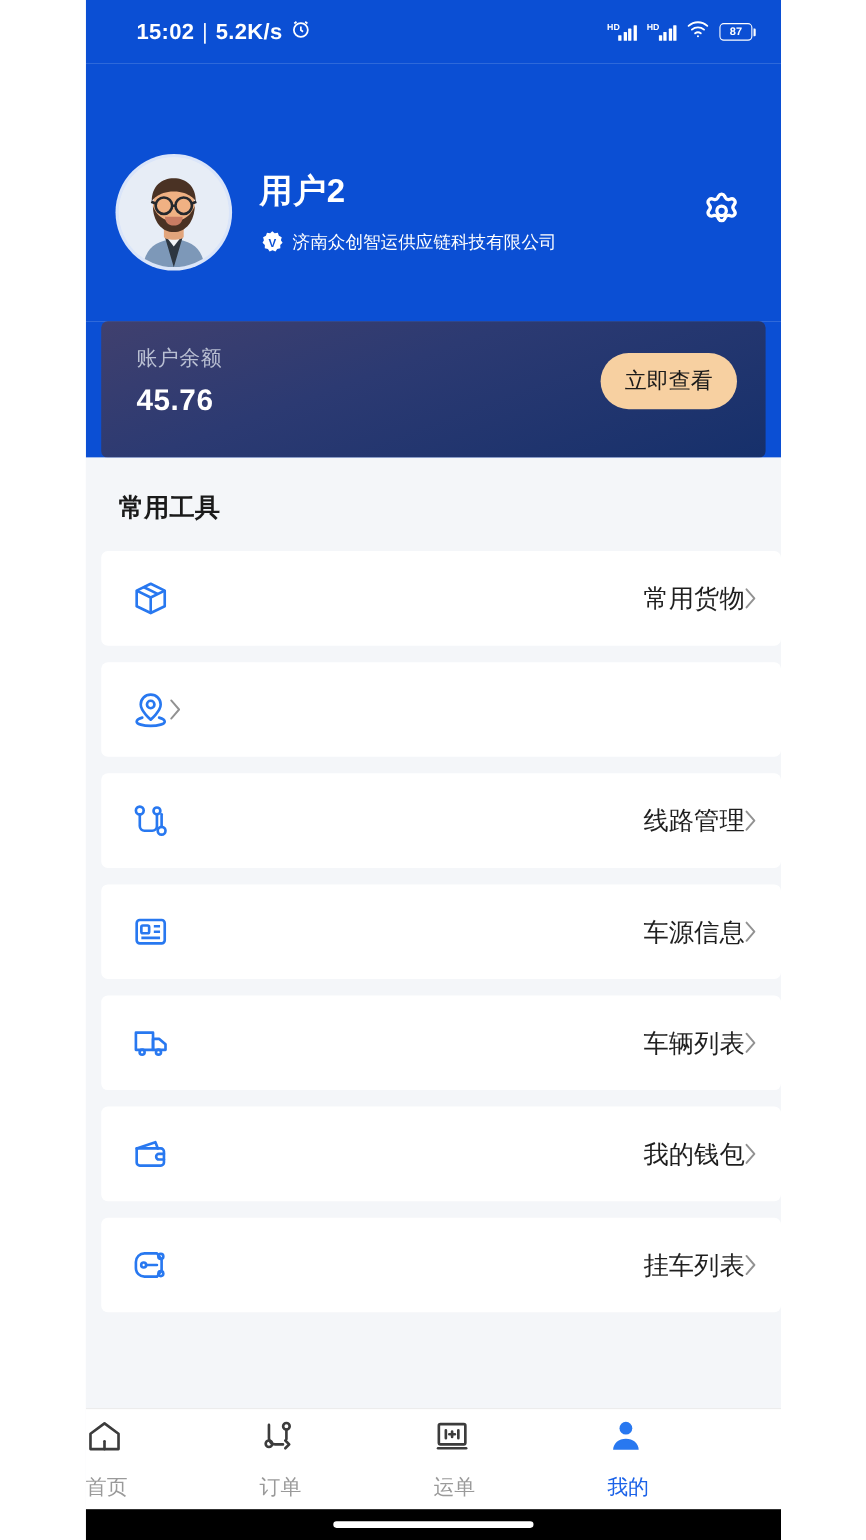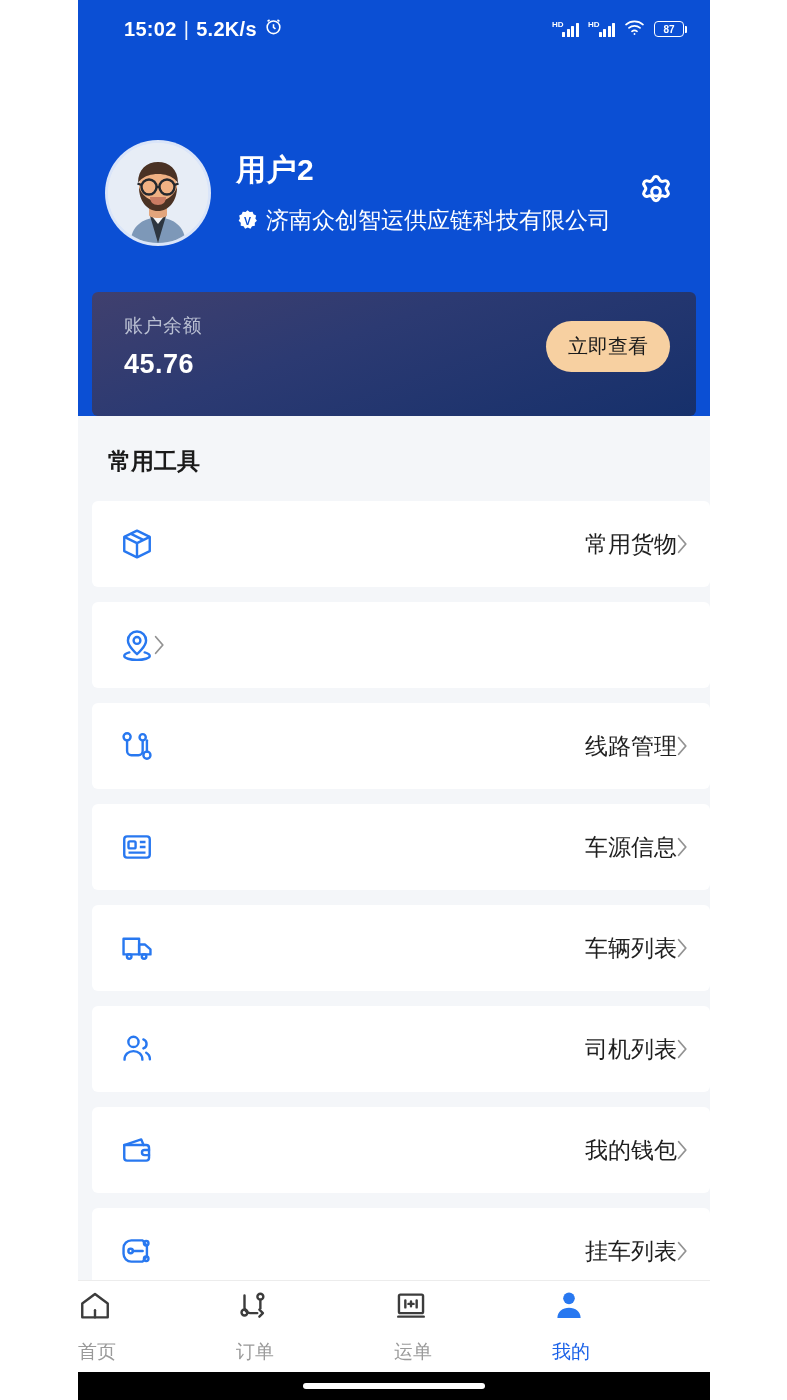--- a/index.html
+++ b/index.html
@@ -57,21 +57,21 @@
   }
   .avatar {
     width: 100px; height: 100px; border-radius: 50%;
     background: #e9eef6; flex: 0 0 auto; position: relative; overflow: hidden;
     box-shadow: 0 0 0 3px rgba(255,255,255,.85);
   }
   .pinfo { flex: 1 1 auto; margin-left: 28px; }
   .pname { color: #fff; font-size: 30px; font-weight: 700; letter-spacing: .5px; }
   .pcomp { display: flex; align-items: center; margin-top: 14px; }
   .vbadge { width: 23px; height: 23px; flex: 0 0 auto; margin-right: 7px; }
-  .pcomp span { color: #fff; font-size: 23px; }
+  .pcomp span { color: #fff; font-size: 16px; }
   .gear { width: 40px; height: 40px; flex: 0 0 auto; margin-right: 4px; }
 
   
   .balance-wrap { background: #0b4fd4; padding: 0 14px; }
   .balance {
     height: 124px; border-radius: 6px;
     background: linear-gradient(160deg, #40406e 0%, #2c3a72 40%, #16306b 100%);
     display: flex; align-items: center; justify-content: space-between;
     padding: 0 26px 16px 32px;
   }
@@ -308,35 +308,20 @@
         </svg>
       </span>
       <span class="lbl">车辆列表</span>
       <span class="chev">
         <svg viewBox="0 0 10 18" width="11" height="20" fill="none" stroke="#3a3a3a" stroke-width="1.6" stroke-linecap="round" stroke-linejoin="round">
             <path d="M1.5 1.5 8 9l-6.5 7.5"></path>
           </svg>
       </span>
     </div>
 
-    <div class="row">
-      <span class="ico">
-        <svg viewBox="0 0 24 24" width="34" height="34" fill="none" stroke="#2878f0" stroke-width="1.7" stroke-linecap="round" stroke-linejoin="round">
-          <circle cx="9.5" cy="7" r="3.6"></circle>
-          <path d="M3.2 19.5c0-3.6 2.8-6 6.3-6s6.3 2.4 6.3 6"></path>
-          <path d="M16.5 5.2a3.4 3.4 0 0 1 0 6.4M18.5 14.6c1.6.9 2.6 2.5 2.6 4.6"></path>
-        </svg>
-      </span>
-      <span class="lbl">司机列表</span>
-      <span class="chev">
-        <svg viewBox="0 0 10 18" width="11" height="20" fill="none" stroke="#3a3a3a" stroke-width="1.6" stroke-linecap="round" stroke-linejoin="round">
-            <path d="M1.5 1.5 8 9l-6.5 7.5"></path>
-          </svg>
-      </span>
-    </div>
 
     <div class="row">
       <span class="ico">
         <svg viewBox="0 0 24 24" width="34" height="34" fill="none" stroke="#2878f0" stroke-width="1.7" stroke-linecap="round" stroke-linejoin="round">
           <path d="M3 8.5h15.5a2 2 0 0 1 2 2v7a2 2 0 0 1-2 2H5a2 2 0 0 1-2-2z"></path>
           <path d="M3 8.5 15 4.5l1.6 4"></path>
           <path d="M20.5 12h-3.2a1.8 1.8 0 0 0 0 3.6h3.2"></path>
         </svg>
       </span>
       <span class="lbl">我的钱包</span>

